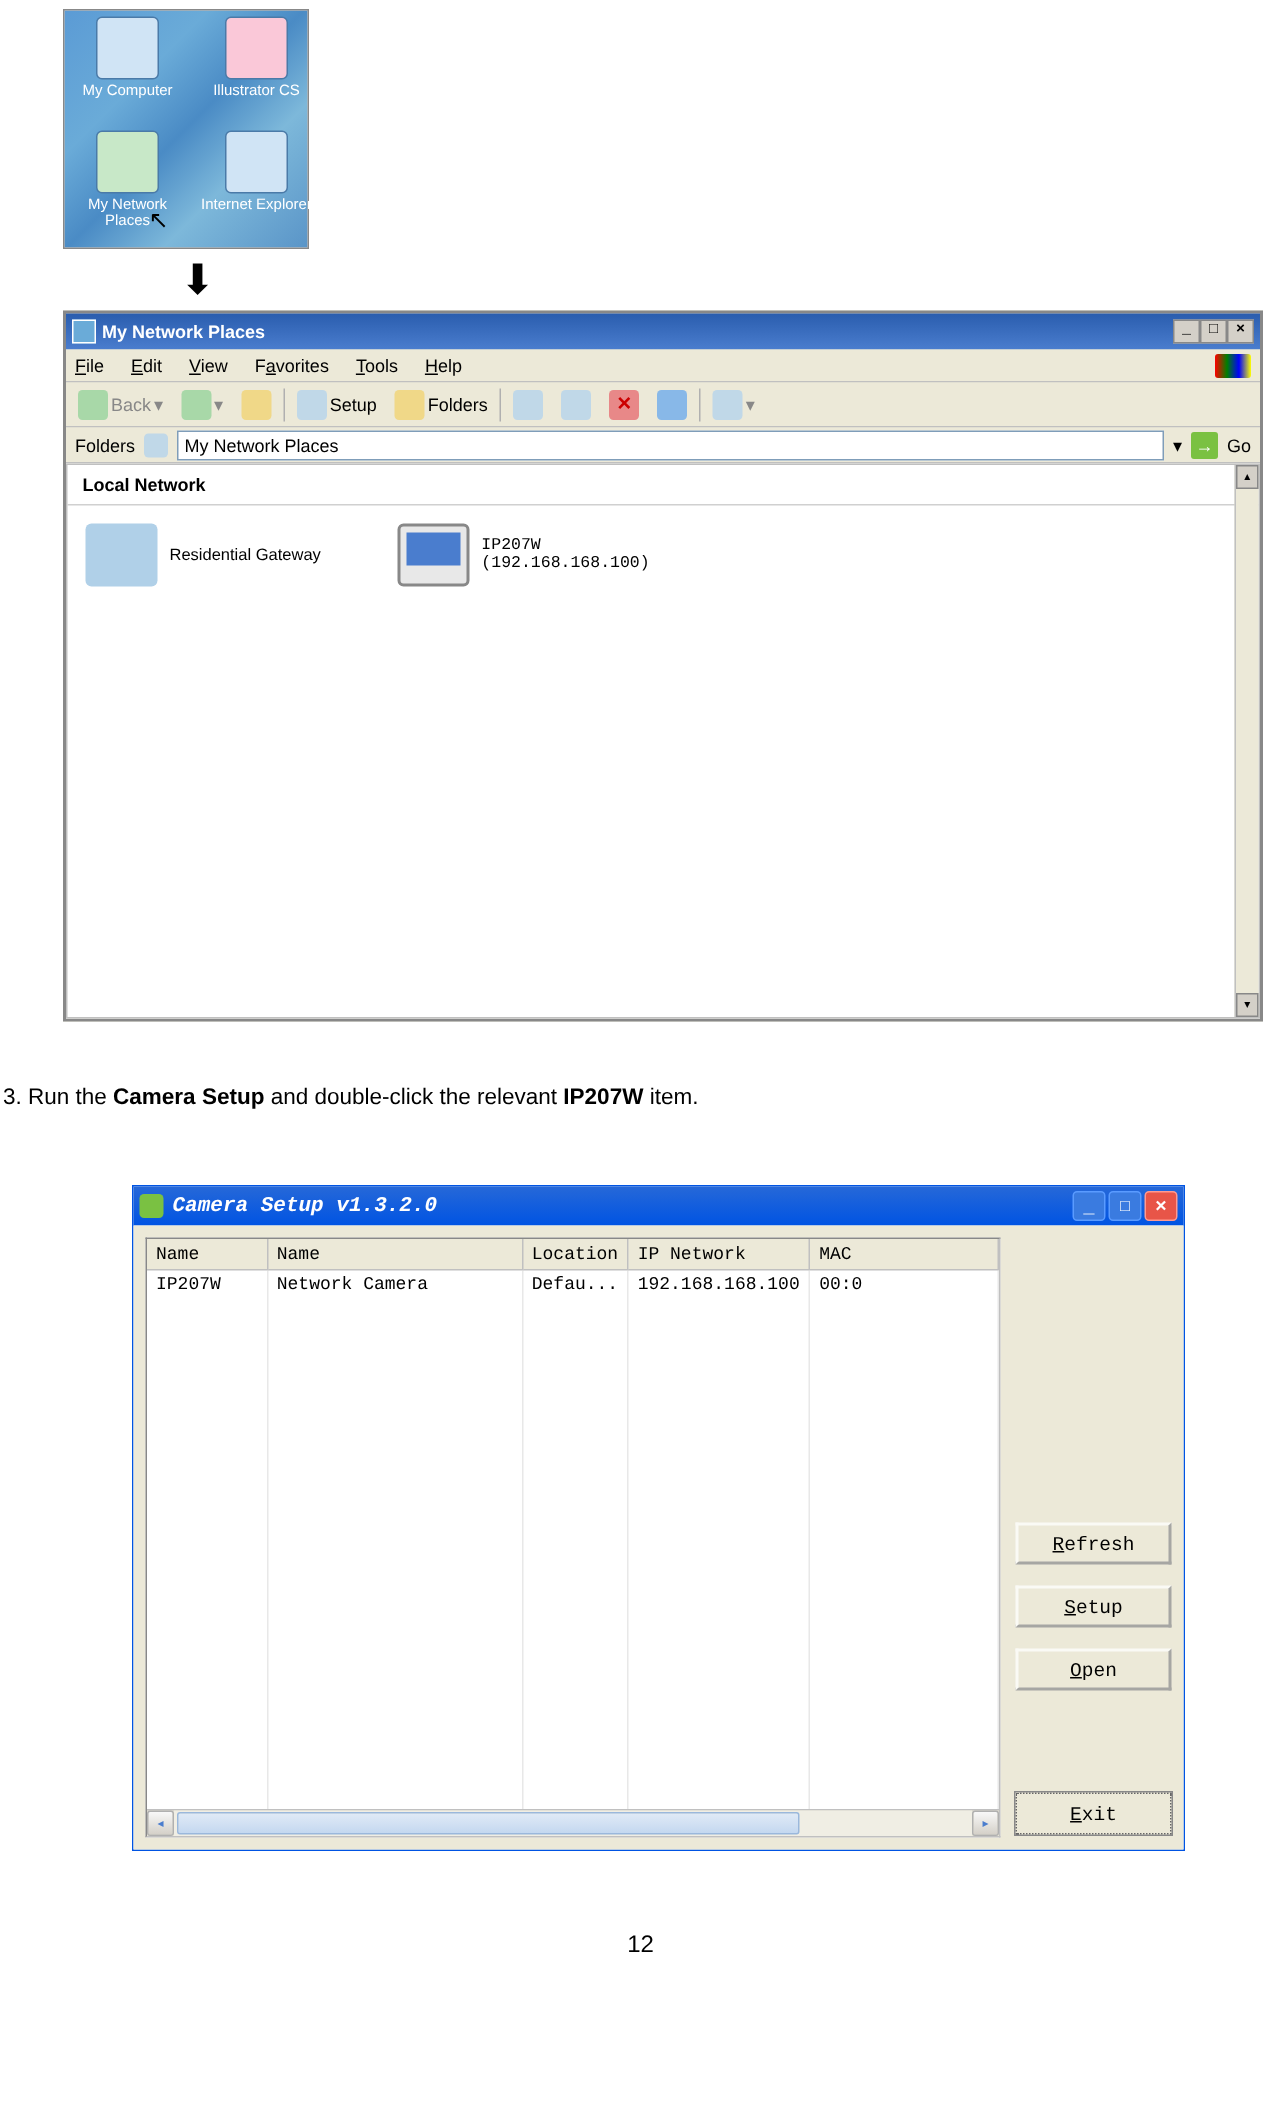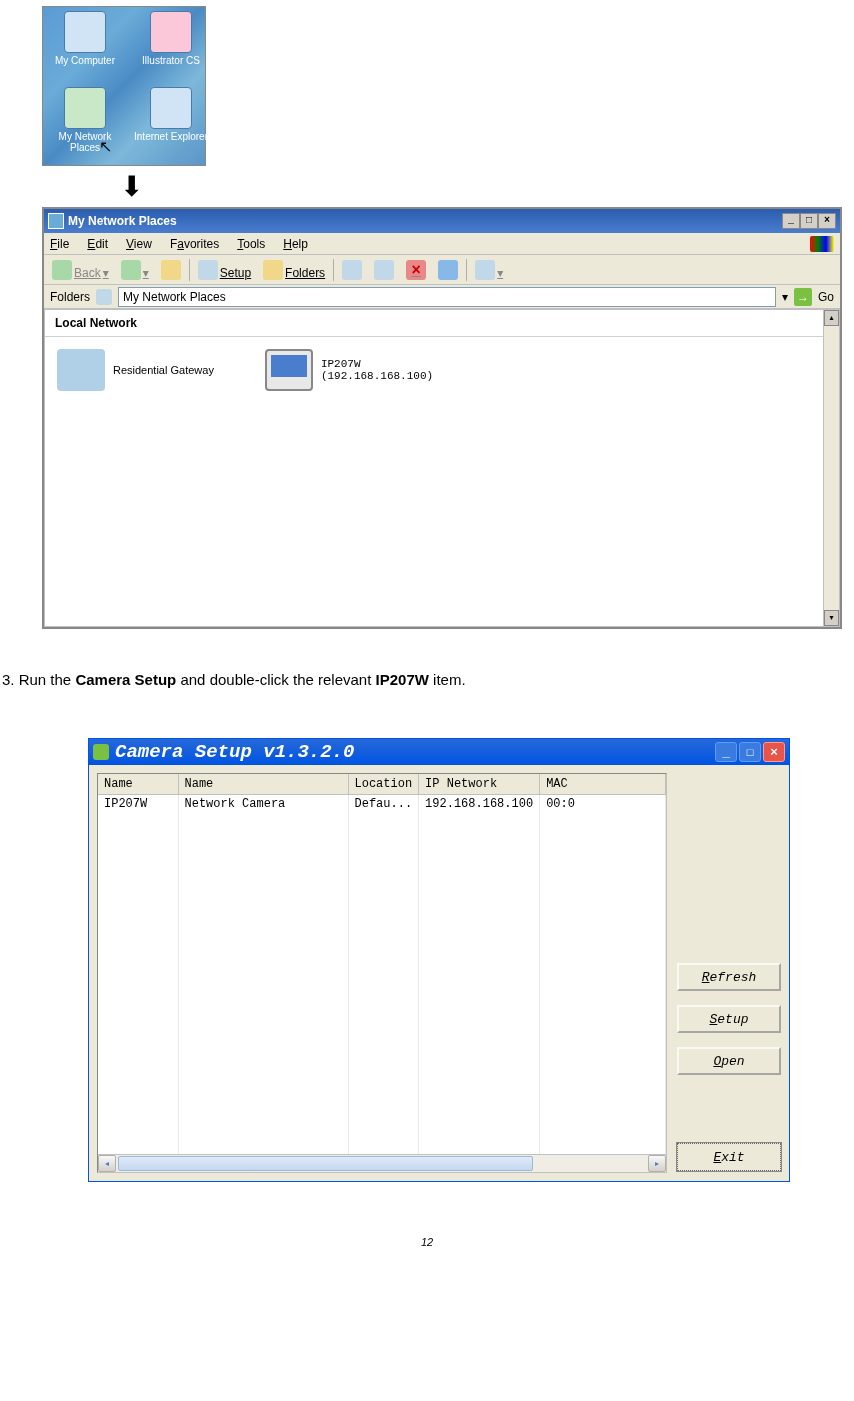--- a/index.html
+++ b/index.html
@@ -26,72 +26,72 @@
     
     .mnp-window { width: 800px; margin-left: 42px; border: 2px solid #888; background: #ece9d8; }
     .mnp-title { height: 24px; background: linear-gradient(#2a5dae, #4a7dce); color: white; display: flex; align-items: center; padding: 0 4px; font-size: 12px; font-weight: bold; }
     .mnp-title .tico { width: 16px; height: 16px; background: #6aabd8; margin-right: 4px; border: 1px solid white; }
     .mnp-title-btns { margin-left: auto; display: flex; gap: 0; }
     .mnp-title-btns span { width: 18px; height: 16px; background: #d4d0c8; border: 1px solid #888; font-family: "Courier New", monospace; font-size: 10px; text-align: center; line-height: 14px; color: black; font-weight: bold; }
     .mnp-menu { height: 22px; background: #ece9d8; display: flex; align-items: center; padding: 0 6px; font-size: 12px; gap: 18px; border-bottom: 1px solid #c0c0c0; }
     .mnp-menu span u { text-decoration: underline; }
     .mnp-menu .flag { margin-left: auto; width: 24px; height: 16px; background: linear-gradient(to right, red, green, blue, yellow); border-radius: 2px; }
     .mnp-toolbar { height: 30px; background: #ece9d8; display: flex; align-items: center; padding: 0 4px; border-bottom: 1px solid #c0c0c0; gap: 4px; font-size: 12px; }
-    .tbtn { display: flex; align-items: flex-end; gap: 2px; padding: 2px 4px; color: #888; text-decoration: underline; }
+    .tbtn { display: flex; align-items: center; gap: 2px; padding: 2px 4px; color: #888; }
     .tbtn.active { color: black; }
     .ticon { width: 20px; height: 20px; background: #c0d8e8; border-radius: 3px; display: inline-block; }
     .ticon.green { background: #a8d8a8; }
     .ticon.yellow { background: #f0d888; }
     .ticon.red { background: #e88888; font-size: 16px; line-height: 20px; text-align: center; color: #c00; font-weight: bold; }
     .ticon.blue { background: #88b8e8; }
     .tsep { width: 1px; height: 22px; background: #b0b0b0; }
     .mnp-addr { height: 24px; background: #ece9d8; display: flex; align-items: center; padding: 0 6px; font-size: 12px; gap: 6px; border-bottom: 1px solid #c0c0c0; }
     .mnp-addr input { flex: 1; height: 20px; border: 1px solid #7f9db9; background: white; padding: 0 4px; font-size: 12px; }
     .mnp-addr .go { background: #7ac142; color: white; width: 18px; height: 18px; text-align: center; line-height: 18px; font-weight: bold; border-radius: 2px; }
-    .mnp-body { background: white; height: 318px; border: 1px solid #c0c0c0; position: relative; }
+    .mnp-body { background: white; height: 370px; border: 1px solid #c0c0c0; position: relative; }
     .mnp-grp { font-size: 12px; font-weight: bold; padding: 6px 10px; border-bottom: 1px solid #d0d0d0; }
     .mnp-items { display: flex; padding: 12px; gap: 51px; }
     .mnp-item { display: flex; align-items: center; gap: 8px; font-size: 11px; }
     .mnp-item .mico { width: 48px; height: 42px; background: #b0d0e8; border-radius: 4px; position: relative; }
     .mnp-item .mico.monitor { background: #e8e8e8; border: 2px solid #888; }
     .mnp-item .mico.monitor::after { content: ""; position: absolute; top: 4px; left: 4px; right: 4px; bottom: 12px; background: #4a7dce; }
     .scrollbar-v { position: absolute; right: 0; top: 0; bottom: 0; width: 16px; background: #ece9d8; border-left: 1px solid #c0c0c0; }
     .scrollbar-v .sbtn { width: 15px; height: 16px; background: #d4d0c8; border: 1px solid #888; font-size: 8px; text-align: center; line-height: 14px; }
     .scrollbar-v .sbtn:last-child { position: absolute; bottom: 0; }
     
     .instruction { margin: 40px 0 46px 2px; font-size: 15px; line-height: 1.5; }
     .instruction b { font-weight: bold; }
     
     
     .cam-window { width: 702px; margin: 20px 0 0 88px; border: 1px solid #0054e3; }
     .cam-title { height: 26px; background: linear-gradient(#2668d8, #0054e3); display: flex; align-items: center; padding: 0 4px; }
-    .cam-title-txt { color: white; font-family: "Courier New", monospace; font-size: 19px; font-weight: bold; font-style: italic; }
+    .cam-title-txt { color: white; font-family: "Courier New", monospace; font-size: 14px; font-weight: bold; font-style: italic; }
     .cam-title .tico2 { width: 16px; height: 16px; background: #7ac142; border-radius: 3px; margin-right: 6px; }
     .cam-tbtns { margin-left: auto; display: flex; gap: 2px; }
     .cam-tbtns span { width: 22px; height: 20px; border-radius: 3px; text-align: center; line-height: 18px; font-family: Arial; font-size: 13px; font-weight: bold; }
     .cam-tbtns .min { background: #3a7be0; color: white; border: 1px solid #5a9bff; }
     .cam-tbtns .max { background: #3a7be0; color: white; border: 1px solid #5a9bff; font-size: 11px; }
     .cam-tbtns .close { background: #e85548; color: white; border: 1px solid #ff9a90; }
     .cam-body { background: #ece9d8; padding: 8px; display: flex; gap: 10px; }
     .cam-table-wrap { flex: 1; background: white; border: 1px solid #c0c0c0; border-top-color: #888; border-left-color: #888; }
     .cam-table { width: 100%; border-collapse: collapse; font-family: "Courier New", monospace; font-size: 12px; }
     .cam-table th { background: #ece9d8; border: 1px solid #c0c0c0; border-top: none; border-left: none; text-align: left; padding: 3px 6px; font-weight: normal; height: 18px; }
     .cam-table td { border-right: 1px solid #e8e8e8; padding: 1px 6px; height: 20px; }
     .cam-table tr:nth-child(even) td { }
     .cam-hscroll { height: 18px; background: #ece9d8; display: flex; align-items: center; border-top: 1px solid #c0c0c0; }
     .cam-hscroll .hbtn { width: 18px; height: 17px; background: linear-gradient(#f8f8f8, #d4d0c8); border: 1px solid #b0b0b0; border-radius: 2px; font-size: 8px; text-align: center; line-height: 15px; color: #4a7dce; }
     .cam-hscroll .htrack { flex: 1; height: 17px; background: #f0eee4; position: relative; }
     .cam-hscroll .hthumb { position: absolute; left: 2px; width: 78%; height: 15px; top: 1px; background: linear-gradient(#e0eaf6, #c4d8f0); border: 1px solid #9ab8dc; border-radius: 2px; }
     .cam-buttons { width: 104px; display: flex; flex-direction: column; justify-content: flex-end; gap: 14px; padding-bottom: 2px; }
     .cam-buttons .gap { height: 40px; }
-    .cam-btn { height: 28px; background: #ece9d8; border: 2px outset #fafaf5; font-family: "Courier New", monospace; font-size: 13px; cursor: pointer; font-style: italic; }
+    .cam-btn { height: 28px; background: #ece9d8; border: 2px outset #fafaf5; font-family: "Courier New", monospace; font-size: 13px; cursor: pointer; }
     .cam-btn u { text-decoration: underline; }
     .cam-btn.focus { border: 1px dotted #666; outline: 1px solid #888; }
     
-    .page-num { text-align: center; margin-top: 54px; font-size: 11px; font-style: italic; }
+    .page-num { text-align: center; margin-top: 54px; font-size: 16px; }
   </style>
 </head>
 <body>
 
 <div class="desktop-shot">
   <div class="desk-icon desk-mycomp">
     <div class="ico"></div>
     <span>My Computer</span>
   </div>
   <div class="desk-icon desk-illus">

